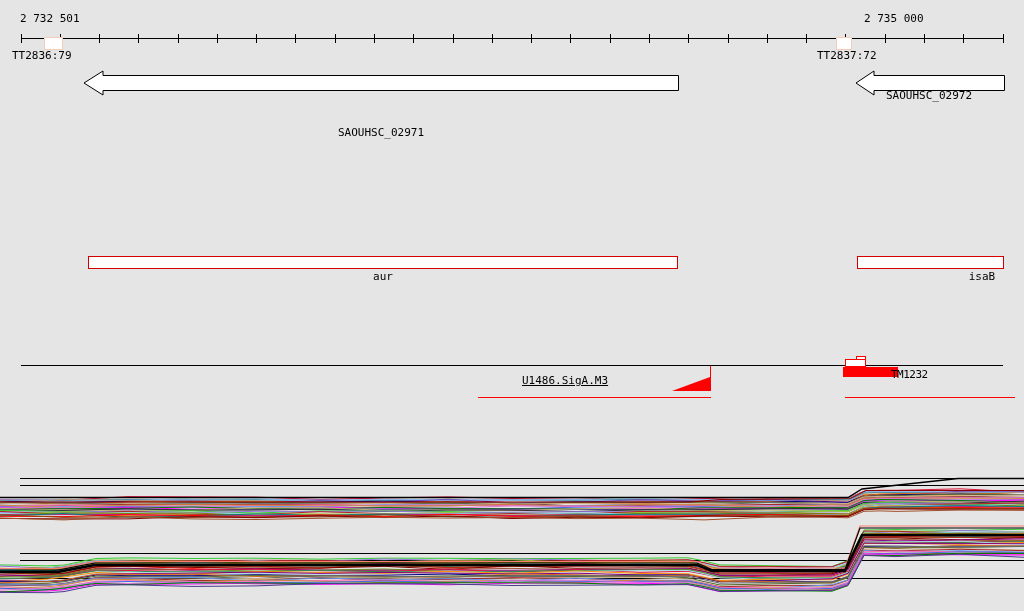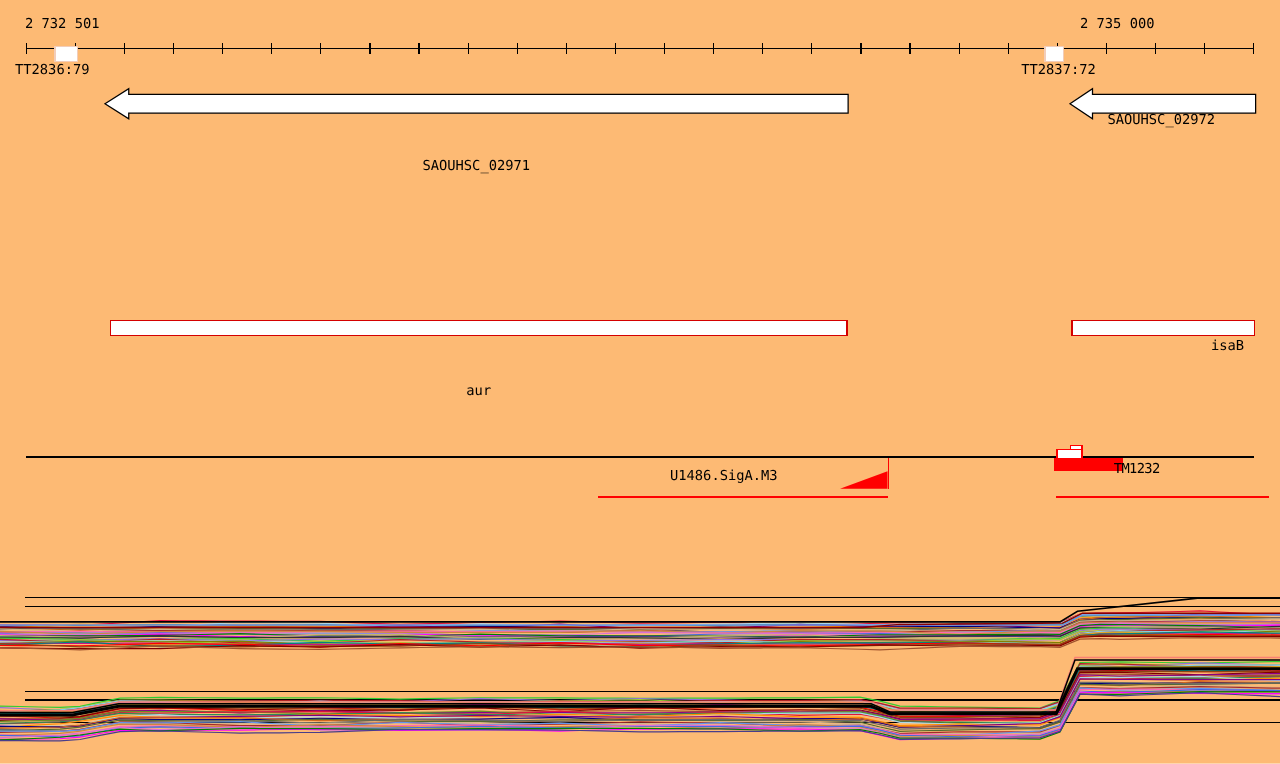--- a/index.html
+++ b/index.html
@@ -1,16 +1,16 @@
 <!DOCTYPE html>
 <html style="--line_black: #000000; --feature_red: #ff0000; --cds_red: #d40000; --pale_box: #f2cdb9;"><head>
 <meta charset="utf-8">
 <style>
   html,body{margin:0;padding:0;background:#fff;}
-  #stage{position:relative;width:1024px;height:611px;background:#fdba74;overflow:hidden;
+  #stage{position:relative;width:1024px;height:611px;background:#e5e5e5;overflow:hidden;
          font-family:"DejaVu Sans Mono","Liberation Mono",monospace;font-size:11px;color:#000;}
   #scene{position:absolute;left:0;top:0;}
   .lbl{position:absolute;line-height:13px;white-space:pre;}
   .ctr{text-align:center;}
   .rgt{text-align:left;}
   .blk{stroke:var(--line_black);}
   .crisp{shape-rendering:crispEdges;}
   .redstroke{stroke:var(--feature_red);fill:none;}
   .redfill{fill:var(--feature_red);}
   .palebox{fill:#ffffff;stroke:var(--pale_box);}
@@ -156,18 +156,18 @@
         <path d="M0 570L58 570L95 563L697 563L712 569.5L845 569.5L860 528L1024 528" fill="none" stroke="#000000" stroke-width="1.2"></path>
       </g>
   </svg>
 
   <div class="lbl" style="left:20px;top:12px;">2 732 501</div>
   <div class="lbl rgt" style="left:864px;top:12px;width:140px;">2 735 000</div>
   <div class="lbl" style="left:12px;top:49px;text-align:right;">TT2836:79</div>
   <div class="lbl" style="left:817px;top:49px;">TT2837:72</div>
   <div class="lbl ctr" style="left:301px;top:90px;width:160px;margin-top:36px;">SAOUHSC_02971</div>
   <div class="lbl ctr" style="left:849px;top:89px;width:160px;">SAOUHSC_02972</div>
-  <div class="lbl ctr" style="left:333px;top:270px;width:100px;margin-top:36px;">aur</div>
+  <div class="lbl ctr" style="left:333px;top:270px;width:100px;">aur</div>
   <div class="lbl ctr" style="left:932px;top:270px;width:100px;">isaB</div>
-  <div class="lbl rgt" style="left:536px;top:374px;width:160px;">U1486.SigA.M3</div>
+  <div class="lbl rgt" style="left:522px;top:374px;width:160px;text-decoration:underline;">U1486.SigA.M3</div>
   <div class="lbl" id="tm-label" style="left:891px;top:368px;">TM1232</div>
 
 </div>
 
 </body></html>

